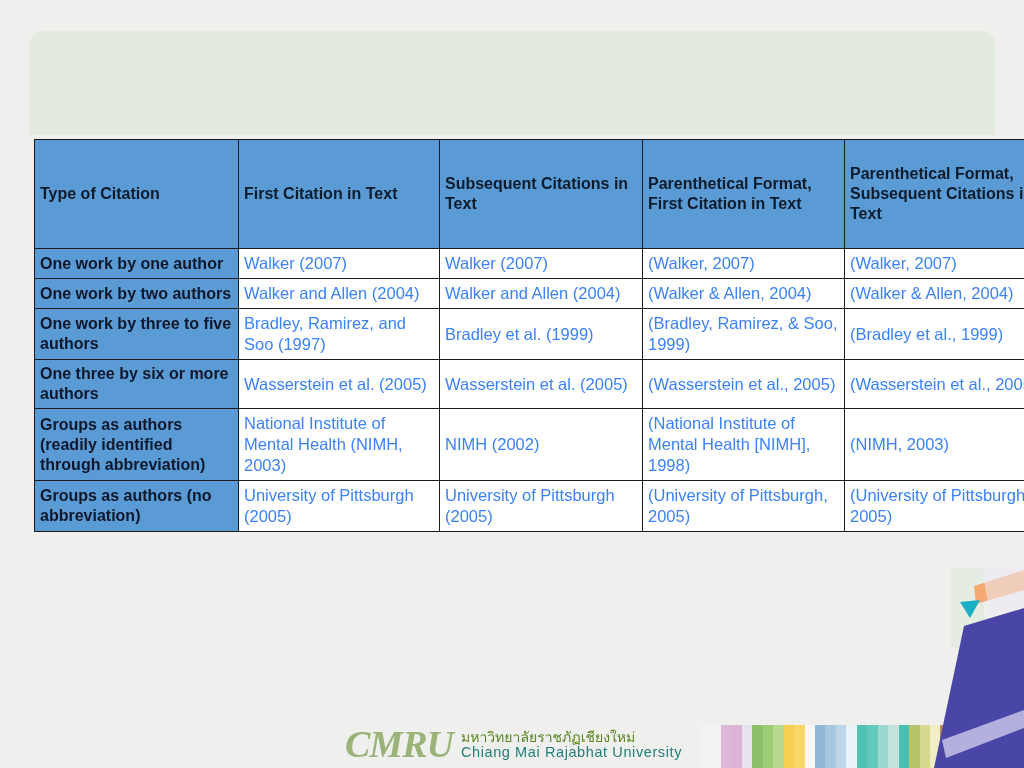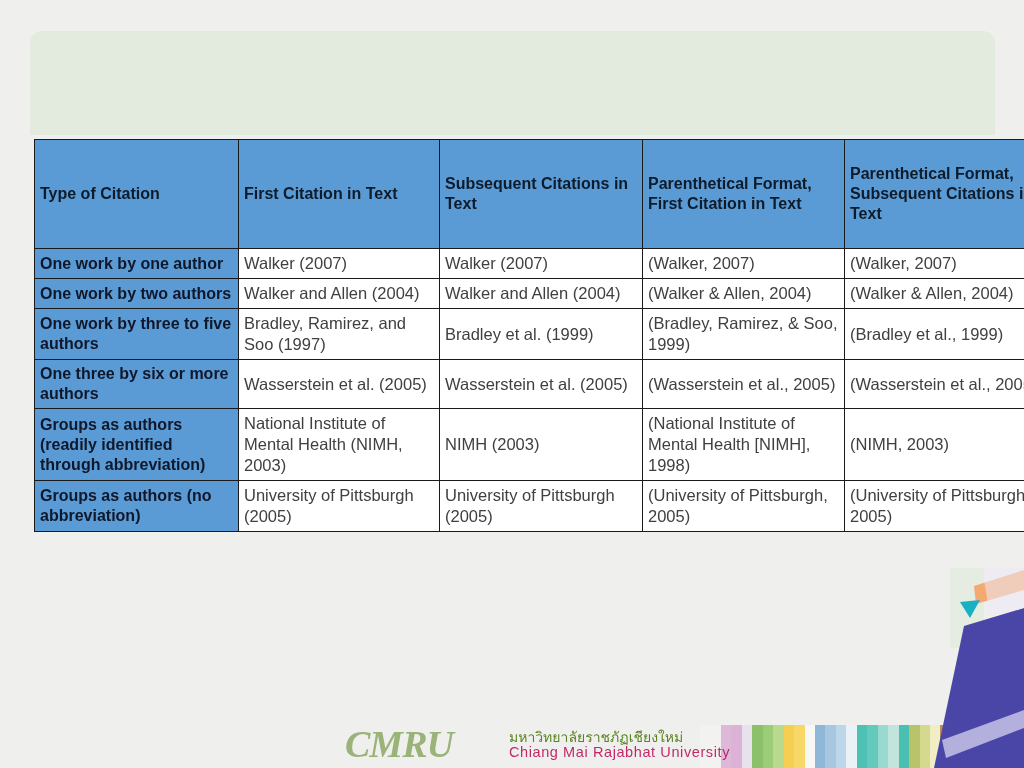--- a/index.html
+++ b/index.html
@@ -81,21 +81,21 @@
     table-layout: fixed;
     z-index: 5;
     background: #ffffff;
   }
   #citation-table td, #citation-table th {
     border: 1px solid #1a1a1a;
     vertical-align: middle;
     padding: 4px 6px 4px 5px;
     font-size: 16.5px;
     line-height: 21px;
-    color: #404040;
+    color: #3b82f6;
     text-align: left;
     background: #ffffff;
     word-wrap: break-word;
   }
   #citation-table thead th {
     background: #5b9bd5;
     font-weight: bold;
     font-size: 16px;
     line-height: 20px;
     color: #0d1b2a;
@@ -117,21 +117,20 @@
 
   
   #cmru-logo {
     position: absolute;
     left: 345px;
     top: 724px;
     z-index: 6;
     display: flex;
     align-items: center;
     opacity: 0.92;
-    gap: 48px;
   }
   #cmru-mark {
     font-family: "Liberation Serif", serif;
     font-style: italic;
     font-weight: bold;
     font-size: 38px;
     line-height: 40px;
     color: #93ae6f;
     letter-spacing: -1px;
   }
@@ -140,21 +139,21 @@
     line-height: 15px;
     padding-top: 2px;
   }
   #cmru-thai {
     font-size: 14px;
     color: #4d7c0f;
     white-space: nowrap;
   }
   #cmru-eng {
     font-size: 14.5px;
-    color: #be185d;
+    color: #0f766e;
     letter-spacing: 0.6px;
     white-space: nowrap;
   }
 </style>
 </head>
 <body>
 
 <div id="slide">
 
   <div id="deco-stripes">
@@ -239,21 +238,21 @@
       <tr>
         <td class="c0 rowhead">One three by six or more authors</td>
         <td class="c1">Wasserstein et al. (2005)</td>
         <td class="c2">Wasserstein et al. (2005)</td>
         <td class="c3">(Wasserstein et al., 2005)</td>
         <td class="c4">(Wasserstein et al., 2005)</td>
       </tr>
       <tr>
         <td class="c0 rowhead">Groups as authors (readily identified through abbreviation)</td>
         <td class="c1">National Institute of Mental Health (NIMH, 2003)</td>
-        <td class="c2">NIMH (2003)</td>
+        <td class="c2">NIMH (2002)</td>
         <td class="c3">(National Institute of Mental Health [NIMH], 1998)</td>
         <td class="c4">(NIMH, 2003)</td>
       </tr>
       <tr>
         <td class="c0 rowhead">Groups as authors (no abbreviation)</td>
         <td class="c1">University of Pittsburgh (2005)</td>
         <td class="c2">University of Pittsburgh (2005)</td>
         <td class="c3">(University of Pittsburgh, 2005)</td>
         <td class="c4">(University of Pittsburgh, 2005)</td>
       </tr>

